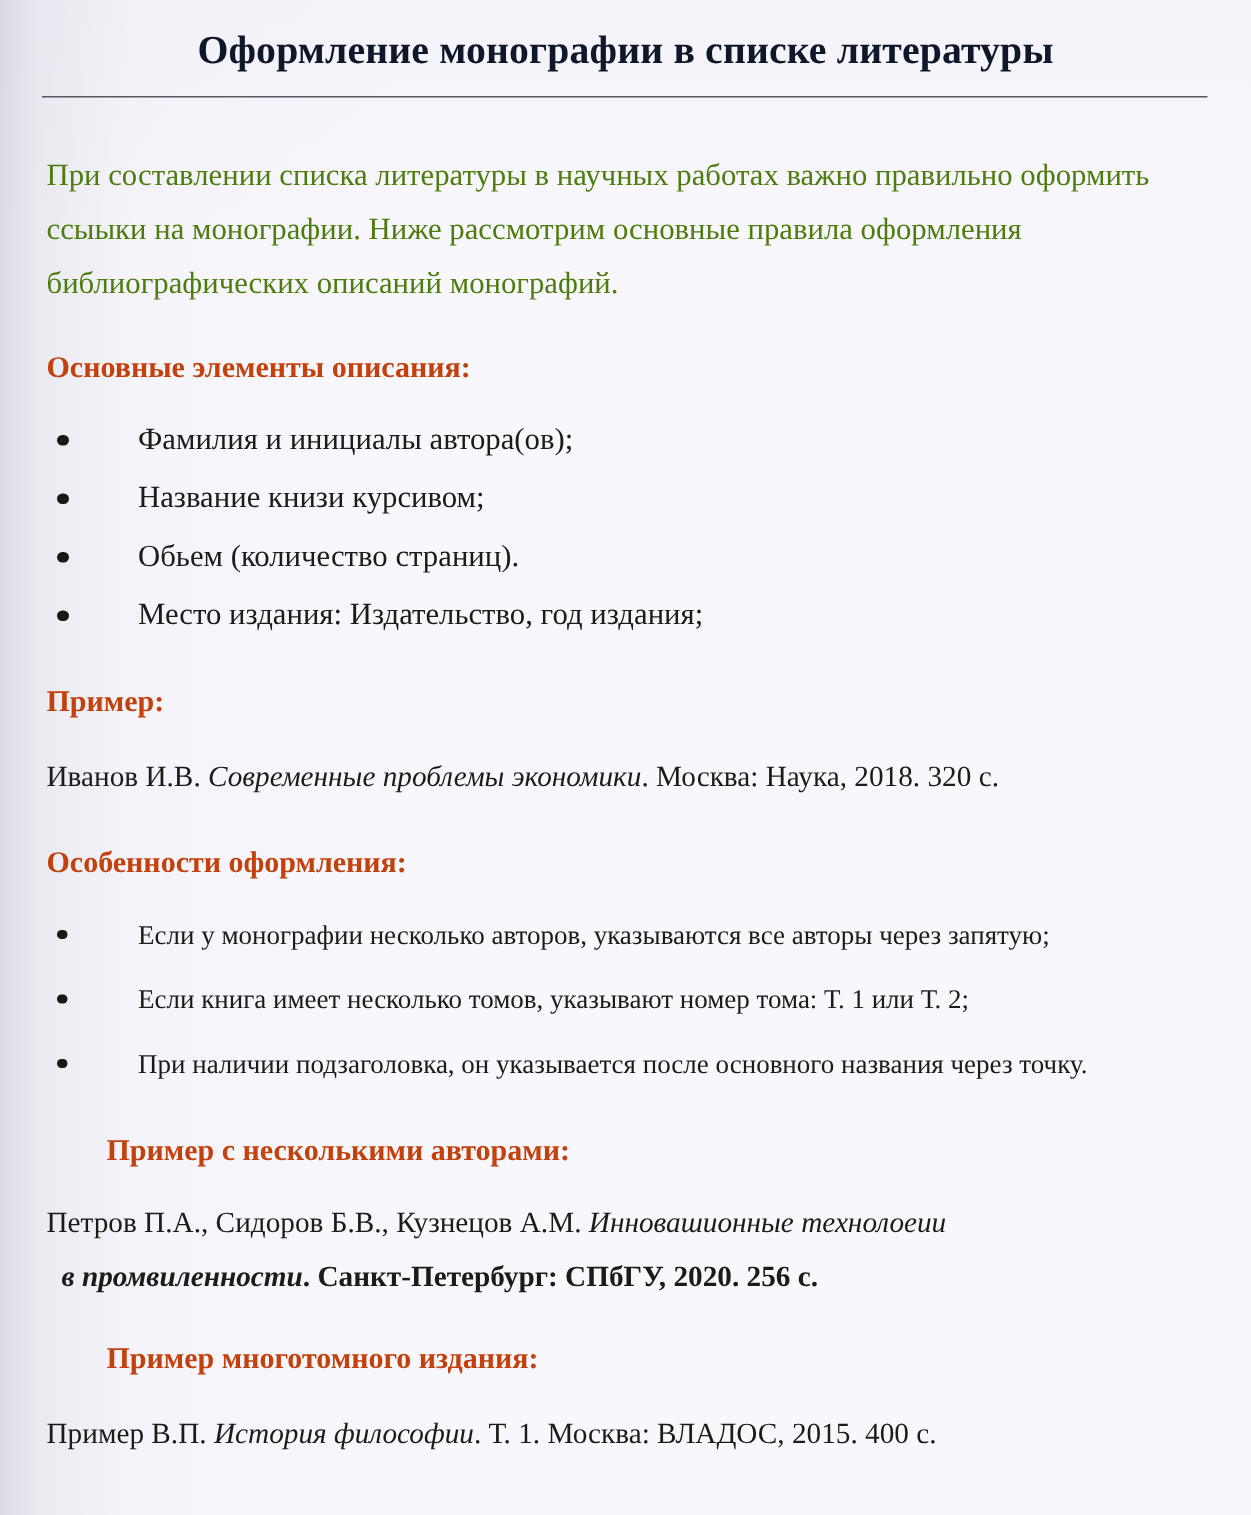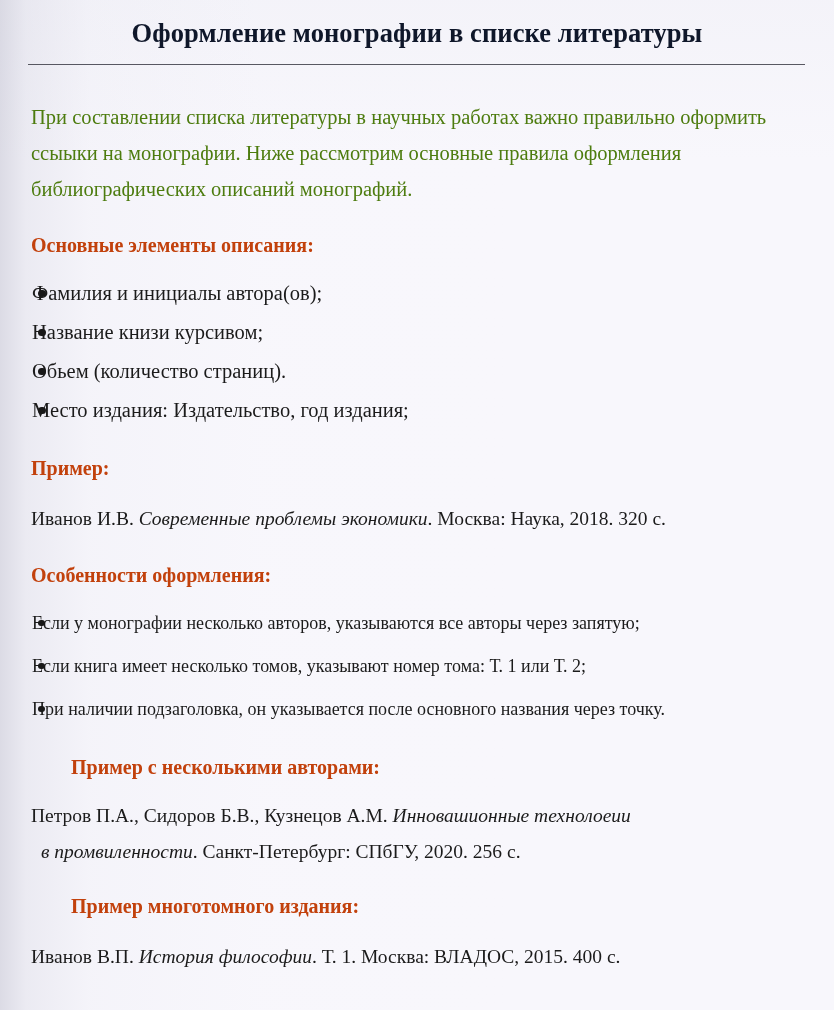--- a/index.html
+++ b/index.html
@@ -80,21 +80,21 @@
   }
 
   
   ul.bullets {
     list-style: none;
     margin: 0;
     padding: 0;
   }
   ul.bullets li {
     position: relative;
-    padding-left: 32px;
+    padding-left: 92px;
     color: #1b1b1b;
   }
   ul.bullets li::before {
     content: "";
     position: absolute;
     background: #181818;
     border-radius: 50%;
   }
 
   
@@ -135,20 +135,21 @@
     font-size: 19.5px;
     line-height: 36px;
     color: #1b1b1b;
   }
   .reference.multiline {
     padding-top: 18px;
   }
   .reference .cont {
     display: block;
     padding-left: 10px;
+    font-weight: bold;
   }
   .reference i,
   .reference .ital {
     font-style: italic;
   }
 </style>
 </head>
 <body>
 
 <div class="page"></div>
@@ -189,17 +190,17 @@
 
   <p class="reference multiline">
     <span>Петров П.А., Сидоров Б.В., Кузнецов А.М.</span>
     <span class="ital">Инновашионные технолоеии</span>
     <span class="cont"><span class="ital">в промвиленности</span><span>. Санкт-Петербург: СПбГУ, 2020. 256 с.</span></span>
   </p>
 
   <h2 class="section-heading tight">Пример многотомного издания:</h2>
 
   <p class="reference">
-    <span>Иванов В.П.</span>
+    <span>Пример В.П.</span>
     <span class="ital">История философии</span><span>. Т. 1. Москва: ВЛАДОС, 2015. 400 с.</span>
   </p>
 
 </div>
 
 </body></html>

